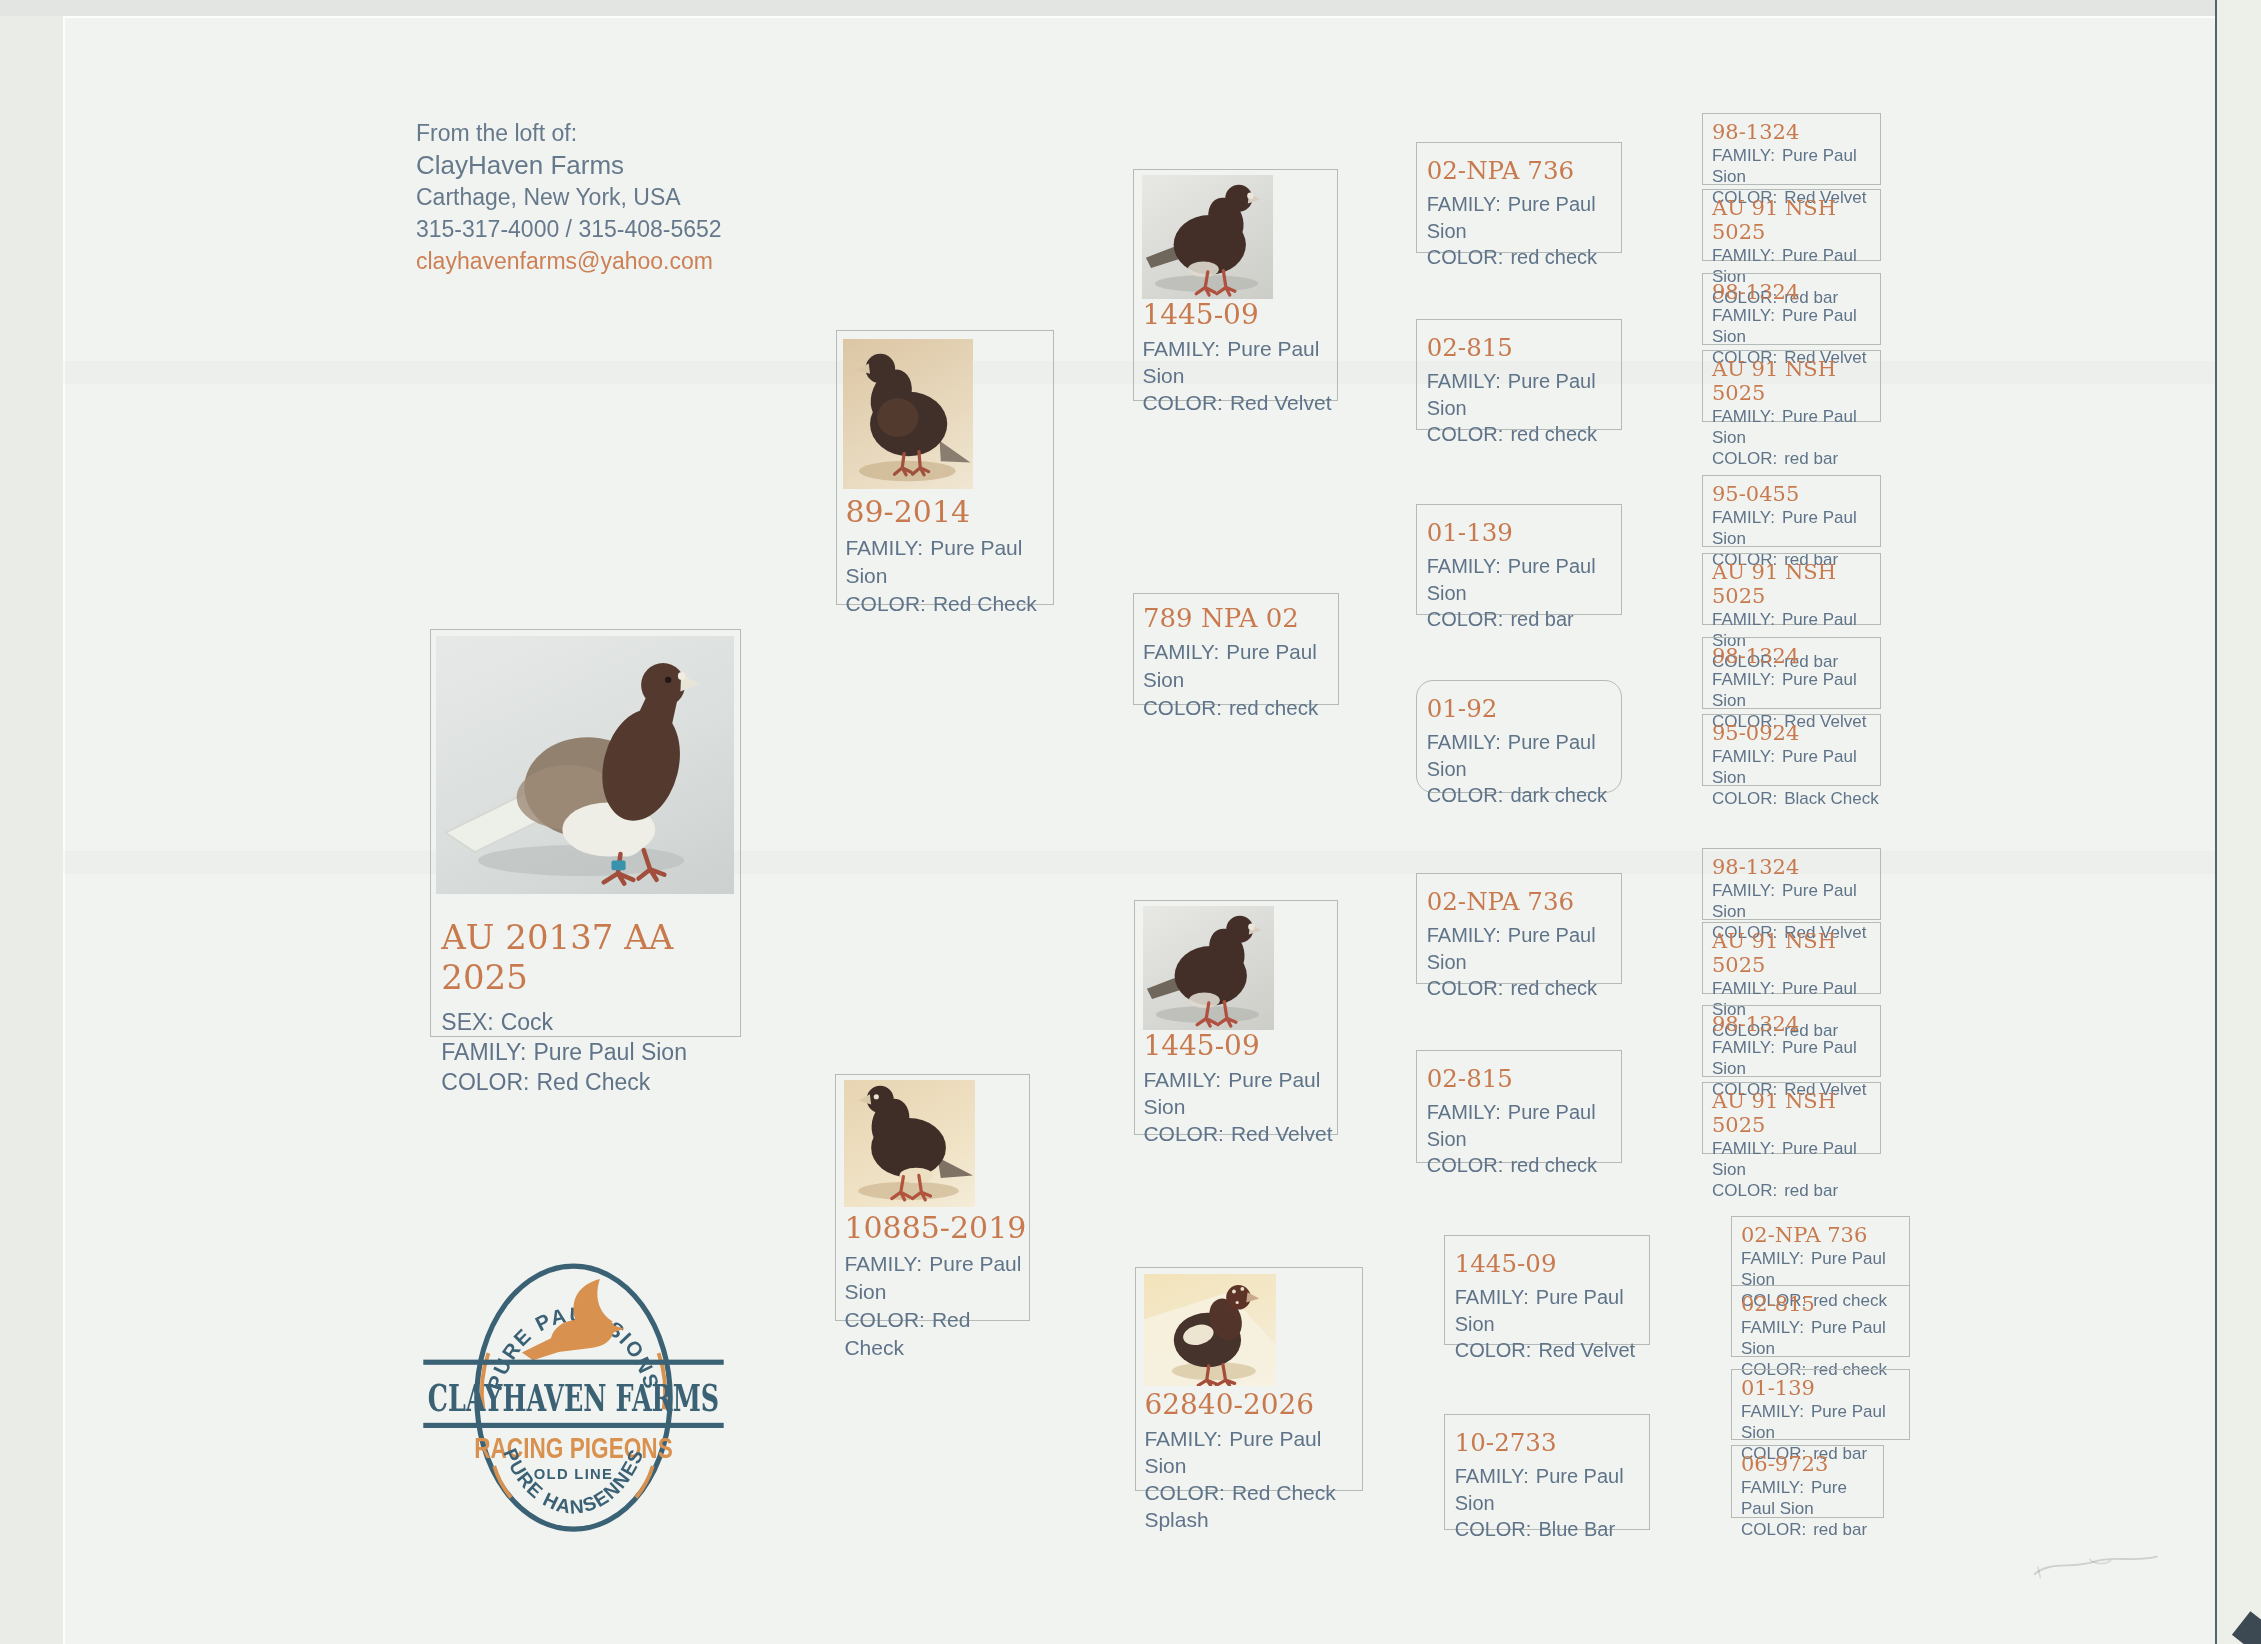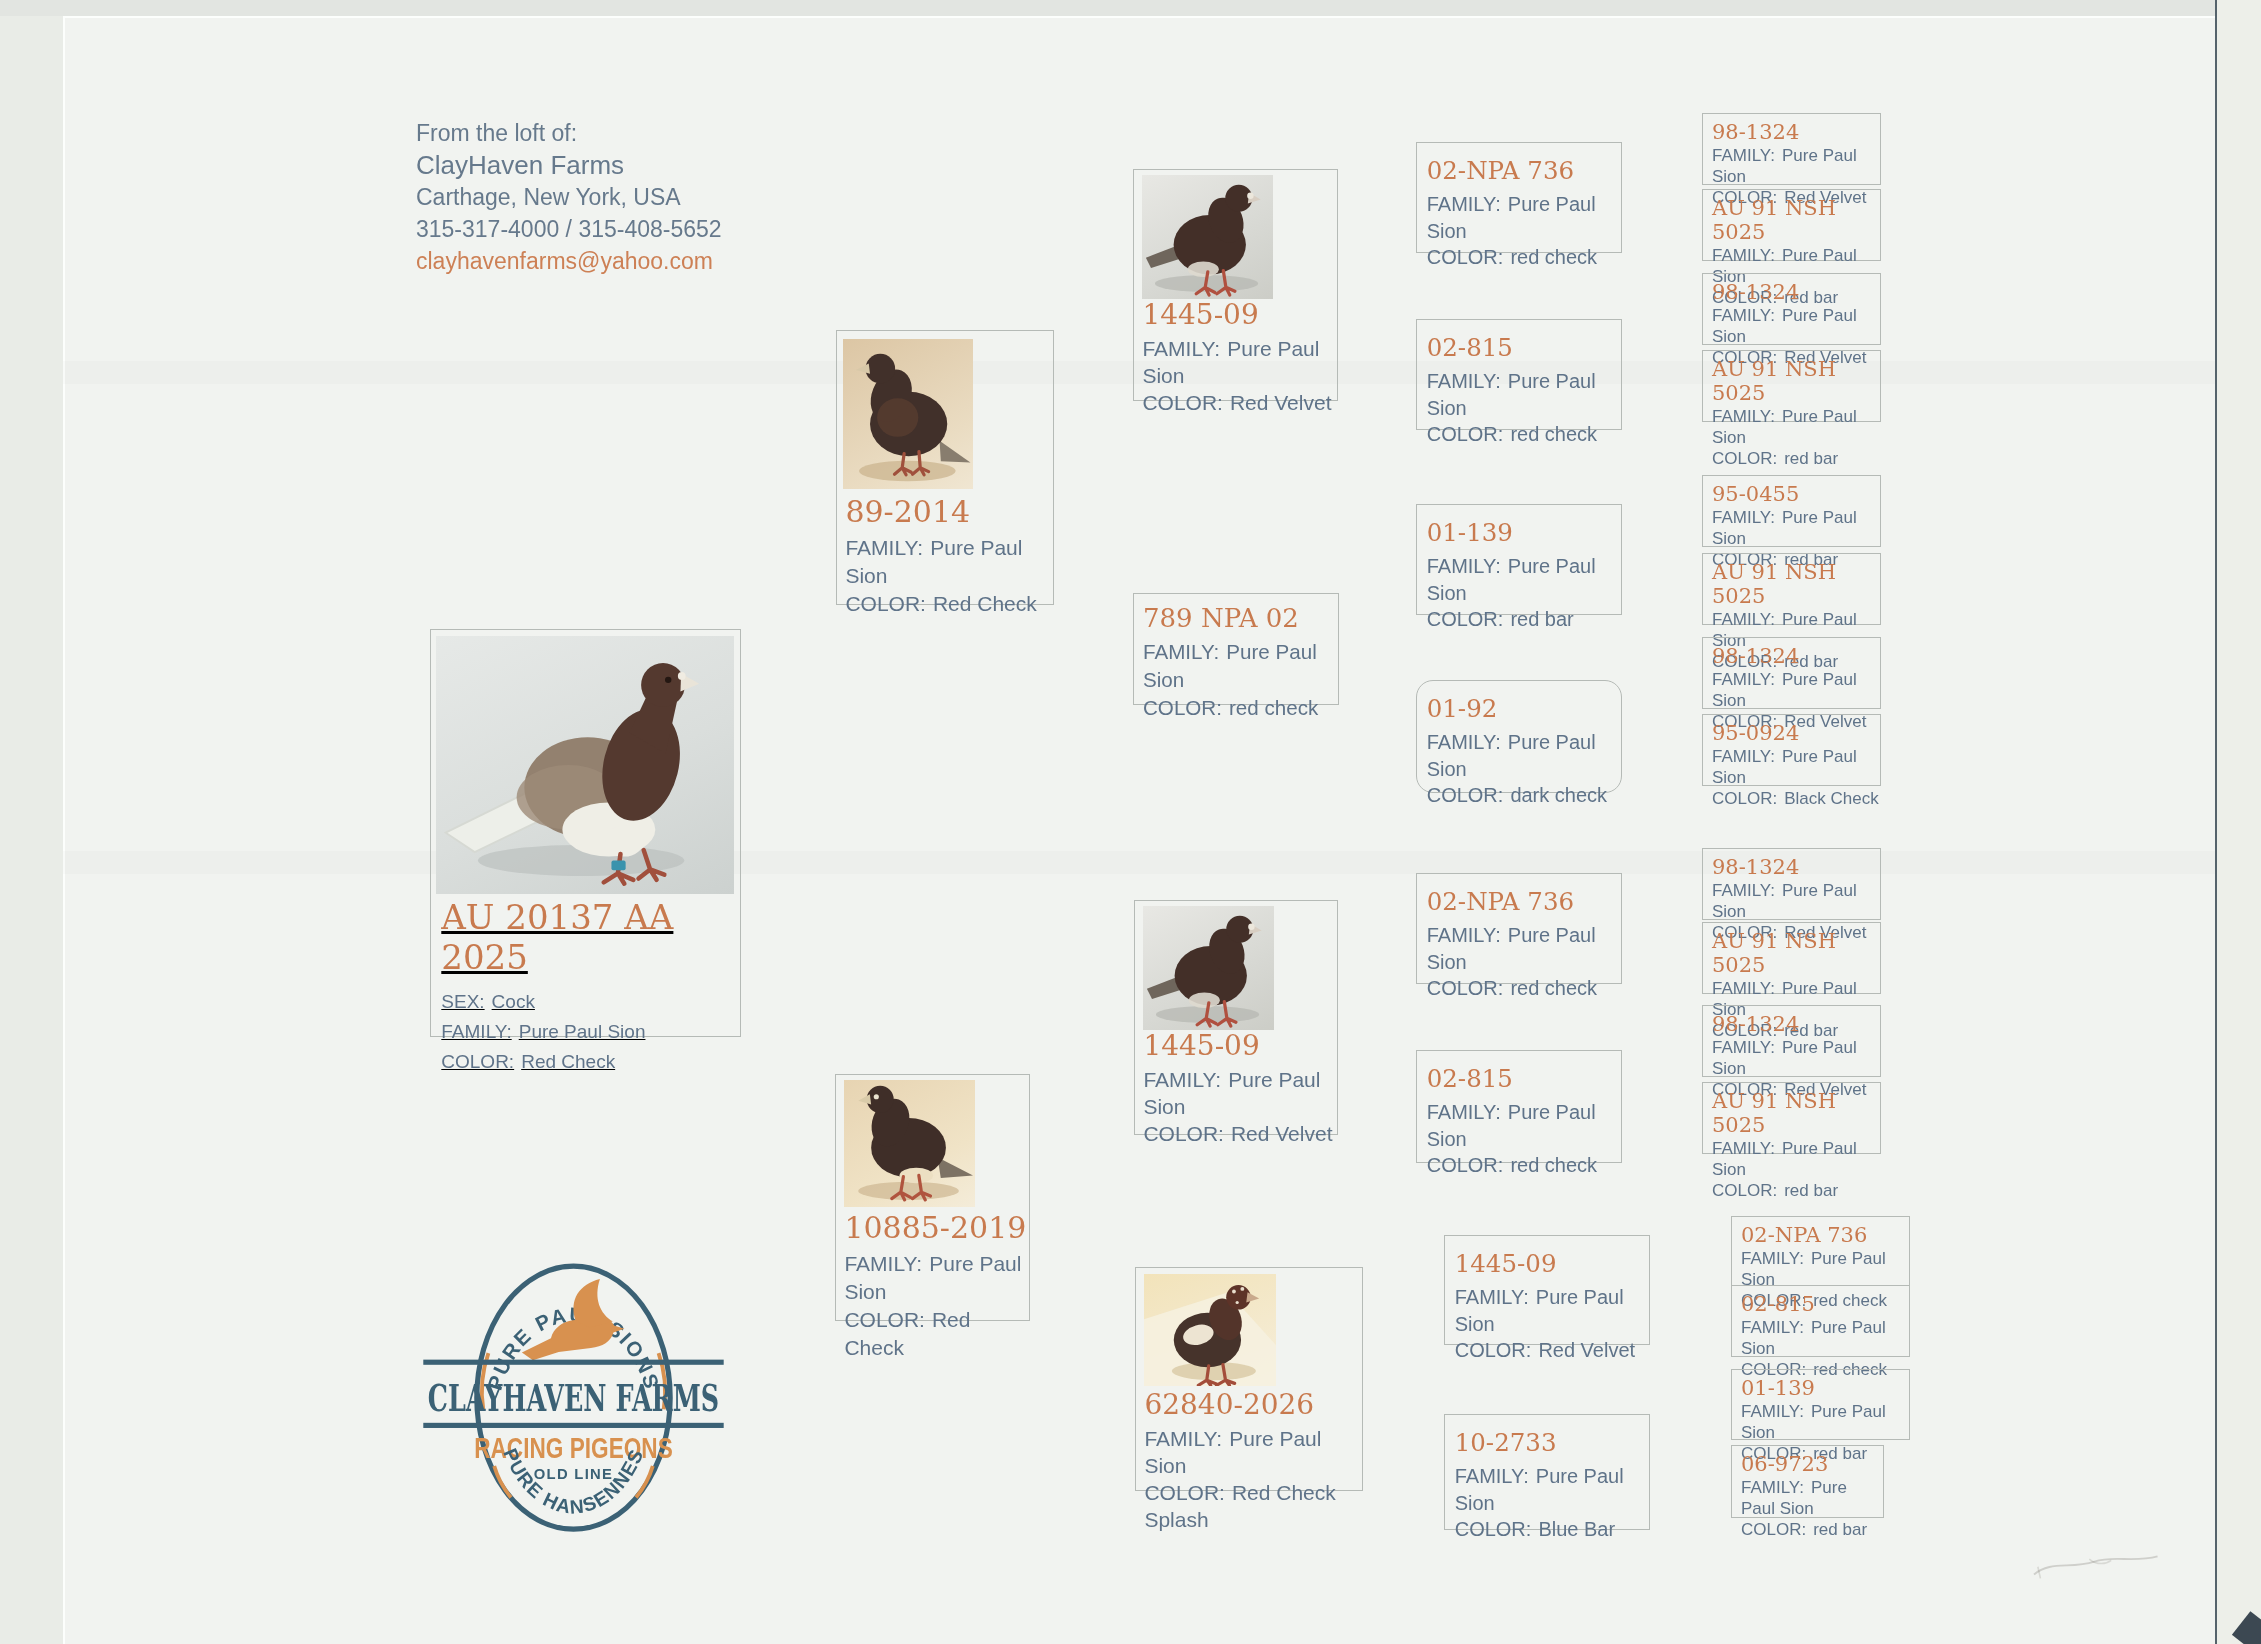--- a/index.html
+++ b/index.html
@@ -20,23 +20,23 @@
   .header .hemail{color:#cd8055;}
 
   .card{position:absolute;border:1.3px solid #b5bab6;box-sizing:border-box;margin-left:20px;}
   .photo{position:absolute;overflow:hidden;}
   .photo svg{display:block;width:100%;height:100%;}
   .ctext{position:absolute;left:0;right:0;}
   .cid{font-family:"DejaVu Serif", serif;color:#c87a4e;}
   .cline{color:#5f7389;}
   .lab{padding-right:7px;}
 
-  .c-main .ctext{top:267px;padding-left:10.3px;text-decoration:underline;}
+  .c-main .ctext{top:287px;padding-left:10.3px;}
   .c-main .cid{font-size:34px;margin-bottom:10.3px;}
-  .c-main .cline{font-size:19px;line-height:30px;}
+  .c-main .cline{font-size:23px;line-height:30px;}
 
   .c-g2 .ctext{padding-left:8.4px;}
   .c-g2 .cid{font-size:30px;margin-bottom:5.2px;}
   .c-g2 .cline{font-size:21px;line-height:28px;}
 
   .c-g3p .ctext{padding-left:8.4px;}
   .c-g3p .cid{font-size:28px;margin-bottom:3.9px;}
   .c-g3p .cline{font-size:21px;line-height:27px;}
 
   .c-g3t .ctext{top:9px;padding-left:9px;}

